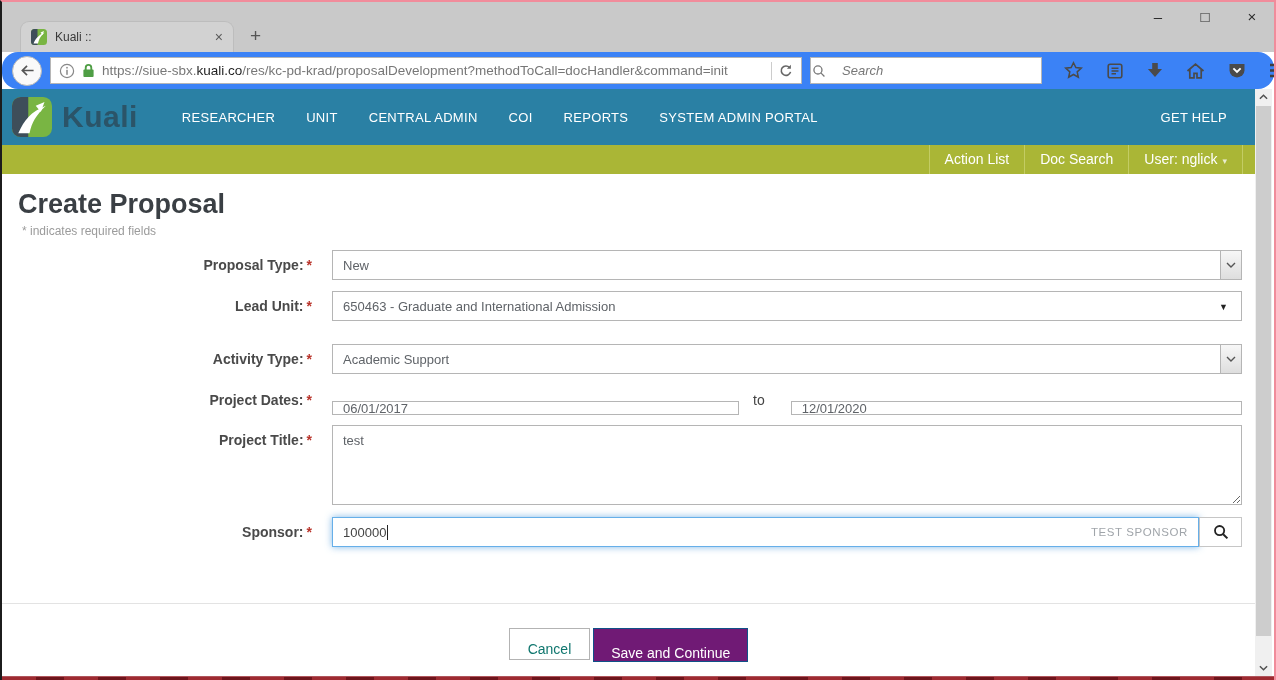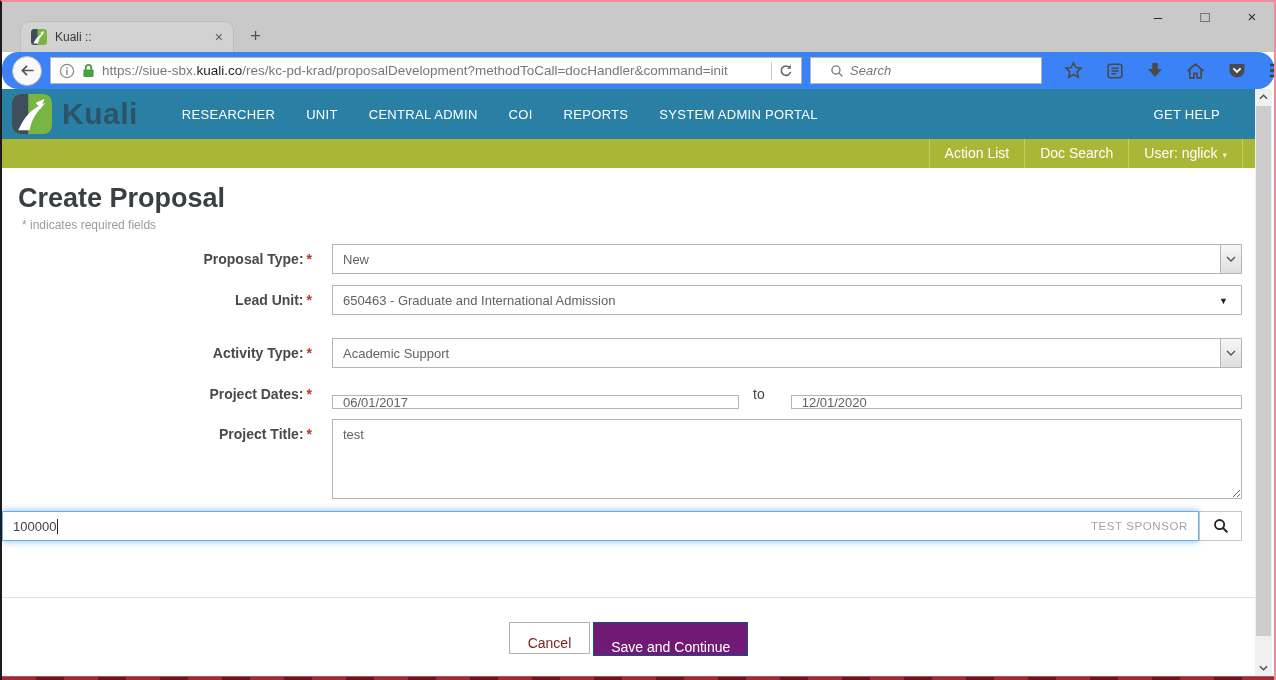--- a/index.html
+++ b/index.html
@@ -21,29 +21,29 @@
   
   .toolbar { height:37px; background:#3b82f6; display:flex; align-items:center; padding:0 10px; gap:8px;border-radius:16px; }
   .back-btn { width:30px; height:30px; border-radius:50%; border:1px solid #b9b9b9; background:#f9f9f9;
               display:flex; align-items:center; justify-content:center; flex:none; }
   .urlbar { width:752px; height:27px; background:#fff; border:1px solid #b6b6b6;
             display:flex; align-items:center; padding:0 8px; gap:7px; flex:none; }
   .url-text { flex:1; font-size:13.5px; color:#777; white-space:nowrap; overflow:hidden; }
   .url-text .domain { color:#1f1f1f; }
   .url-div { width:1px; height:18px; background:#ccc; }
   .searchbar { width:232px; height:27px; background:#fff; border:1px solid #b6b6b6;
-               display:flex; align-items:center; padding:0 19px; gap:6px; flex:none; }
+               display:flex; align-items:center; padding:0 1px; gap:16px; flex:none; }
   .searchbar input { border:none; outline:none; flex:1; font-size:13px; color:#555;
                      font-family:"Liberation Sans", sans-serif; background:transparent; }
   .searchbar input::placeholder { font-style:italic; color:#777; }
   .tb-icons { display:flex; align-items:center; gap:23px; margin-left:14px; }
   .tb-icons > span { display:flex; align-items:center; justify-content:center; }
   
   .page { position:absolute; top:87px; left:0; right:19px; bottom:0; background:#fff; }
-  .kuali-header { height:50px; background:#2a80a4; display:flex; align-items:center; padding:0 35px 0 10px; }
+  .kuali-header { height:56px; background:#2a80a4; display:flex; align-items:center; padding:0 28px 0 10px; }
   .brand-text { font-size:30px; font-weight:bold; color:#2b5468; margin-left:10px; letter-spacing:.5px; }
   .main-nav { display:flex; gap:31px; margin-left:44px; }
   .main-nav span { color:#fff; font-size:13px; letter-spacing:.3px; cursor:pointer; }
   .get-help { margin-left:auto; color:#fff; font-size:13px; letter-spacing:.3px; cursor:pointer; }
   .utility-bar { height:29px; background:#aab636; display:flex; justify-content:flex-end; }
   .utility-bar .uitem { color:#fff; font-size:14px; line-height:29px; padding:0 15px;
                         border-left:1px solid #c3cc64; cursor:pointer; }
   .utility-bar .uitem:last-child { border-right:1px solid #c3cc64; margin-right:12px; }
   .ucaret { font-size:9px; color:rgba(255,255,255,.75); margin-left:5px; }
   
@@ -76,21 +76,21 @@
   .sponsor-input { flex:1; height:30px; background:#fff; border:1px solid #66afe9;
                    box-shadow:0 0 7px rgba(98,166,224,.8); display:flex; align-items:center;
                    padding:0 10px; font-size:13px; color:#444; }
   .cursor { width:1px; height:15px; background:#222; margin-left:1px; }
   .sponsor-hint { margin-left:auto; color:#a0a5aa; font-size:11.5px; letter-spacing:.6px; }
   .lookup-btn { flex:none; width:43px; height:30px; background:#fff; border:1px solid #c6c6c6;
                 display:flex; align-items:center; justify-content:center; cursor:pointer; }
   .footer { margin-top:56px; border-top:1px solid #e3e3e3; padding-top:24px;
             display:flex; justify-content:center; }
   .btn { height:32px; font-size:14px; font-family:"Liberation Sans", sans-serif; cursor:pointer; }
-  .btn-cancel { padding:12px 18px; background:#fff; border:1px solid #b3b3b3; color:#7f1d1d; }
+  .btn-cancel { padding:12px 18px; background:#fff; border:1px solid #b3b3b3; color:#0f766e; }
   .btn-save { padding:16px 17px; background:#701a75; border:1px solid #0f5188; color:#fff; margin-left:3px; }
   
   .bottom-strip { position:absolute; left:0; right:-19px; bottom:0; height:4px;
                   background:repeating-linear-gradient(90deg,#9e2b31 0 34px,#6e151c 34px 62px);
                   border-top:1px solid #b0555c; }
   .scrollbar { position:absolute; top:87px; right:2px; bottom:4px; width:17px; background:#f0f0f0; }
   .sb-arrow { position:absolute; left:0; width:17px; height:16px; display:flex;
               align-items:center; justify-content:center; }
   .sb-up { top:0; } .sb-down { bottom:0; }
   .sb-thumb { position:absolute; left:1px; right:1px; top:17px; bottom:40px; background:#cdcdcd; }
@@ -292,20 +292,21 @@
       </div>
 
       <div class="row row-title">
         <div class="lbl"><span>Project Title:</span><span class="req">*</span></div>
         <div class="fld">
           <textarea class="bigtxt" style="">test</textarea>
         </div>
       </div>
 
       <div class="row">
+        <div class="lbl"><span>Sponsor:</span><span class="req">*</span></div>
         <div class="fld">
           <div class="sponsor-input">
             <span>100000</span>
             <span class="cursor"></span>
             <span class="sponsor-hint">TEST SPONSOR</span>
           </div>
           <button class="lookup-btn">
             <span>
               <svg width="16" height="16" viewBox="0 0 16 16">
                   <circle cx="6.6" cy="6.6" r="4.6" stroke="#222" stroke-width="1.8" fill="none"></circle>

